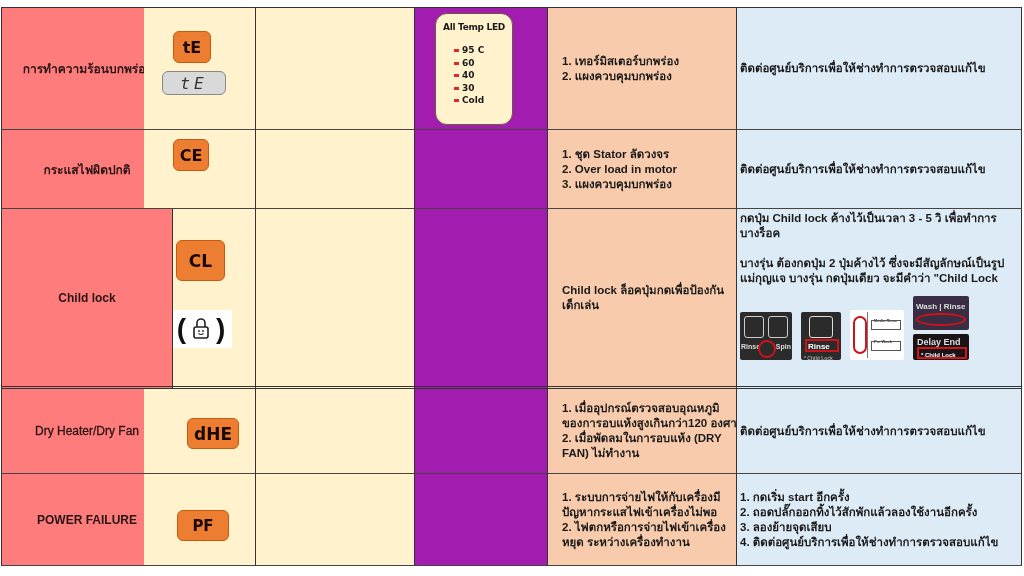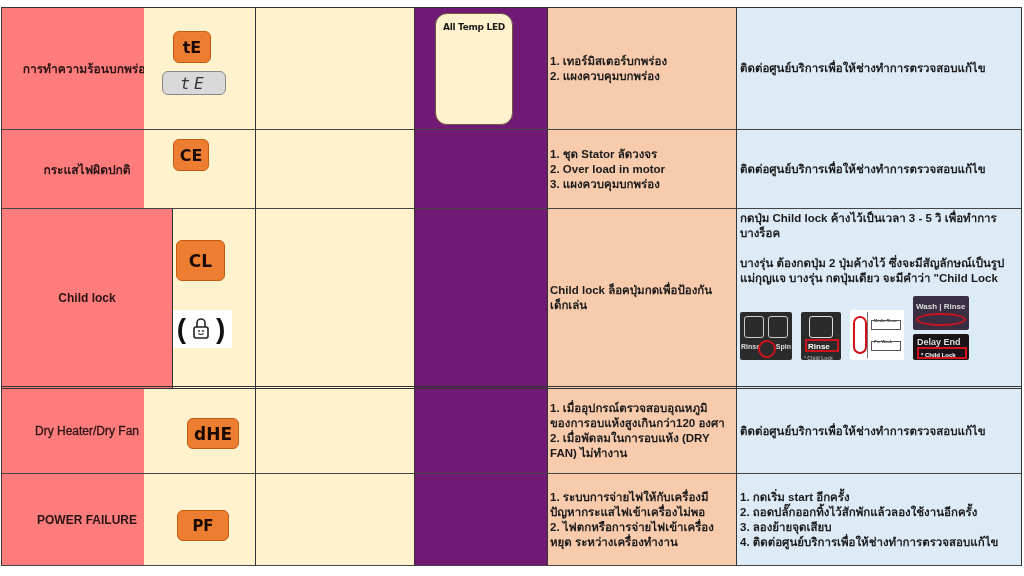--- a/index.html
+++ b/index.html
@@ -3,22 +3,22 @@
 <meta charset="utf-8">
 <style>
   html, body { margin:0; padding:0; background:#ffffff; }
   body { width:1024px; height:576px; position:relative; overflow:hidden; font-family:"Liberation Sans","DejaVu Sans",sans-serif; color:#1a1a1a; }
   .tbl { position:absolute; left:1px; top:7px; width:1021px; height:559px; }
   .row { position:absolute; left:0; width:1021px; }
   .cell { position:absolute; top:0; bottom:0; box-sizing:border-box; border-right:1.5px solid #333; border-bottom:1.5px solid #444; }
   .c1 { left:0; width:172px; background:#ff7c7c; border-left:1.5px solid #333; display:flex; align-items:center; justify-content:center; text-align:center; font-size:12px; font-weight:bold; color:#2a1414; }
   .c2 { left:143px; width:112px; background:#fff2cc;text-align:right; }
   .c3 { left:255px; width:159px; background:#fff2cc; }
-  .c4 { left:414px; width:133px; background:#701a75; }
-  .c5 { left:547px; width:189px; background:#f8cbad; display:flex; align-items:center; font-size:11.5px; font-weight:bold; line-height:15px; padding-left:2px; }
+  .c4 { left:414px; width:133px; background:#a21caf; }
+  .c5 { left:547px; width:189px; background:#f8cbad; display:flex; align-items:center; font-size:11.5px; font-weight:bold; line-height:15px; padding-left:14px; }
   .c6 { left:736px; width:285px; background:#ddebf7; display:flex; align-items:center; font-size:11.5px; font-weight:bold; line-height:15px; padding-left:3px; }
   .top-border { border-top:1.5px solid #333; }
   .code { position:absolute; background:#ed7d31; border:1px solid #c55a11; border-radius:6px; color:#1a0a00; font-weight:bold; display:flex; align-items:center; justify-content:center; font-family:"DejaVu Sans",sans-serif; }
   .lcd { position:absolute; background:#d9d9d9; border:1.5px solid #888; border-radius:6px; display:flex; align-items:center; justify-content:center; font-family:"DejaVu Sans Mono",monospace; font-size:16px; letter-spacing:4px; color:#333; font-style:italic; }
   .lock { position:absolute; background:#fff; display:flex; align-items:center; justify-content:center; gap:6px; font-size:28px; font-weight:bold; color:#111; }
   .ledbox { position:absolute; left:20px; top:5px; width:76px; height:110px; border:1.5px solid #6b5a40; border-radius:12px; background:#fff2cc; font-size:9px; font-weight:bold; font-family:"DejaVu Sans",sans-serif; }
   .ledbox .t { text-align:center; margin-top:8px; letter-spacing:-0.3px; }
   .ledbox ul { list-style:none; margin:12px 0 0 18px; padding:0; }
   .ledbox li { line-height:12.5px; }
   .ledbox li .dot { display:inline-block; width:5px; height:3px; background:#e0282c; margin-right:3px; vertical-align:middle; }
@@ -38,20 +38,27 @@
         <span>การทำความร้อนบกพร่อง</span>
       </div>
     <div class="cell c2 top-border">
       <div class="code" style="left:29px;top:23px;width:36px;height:30px;font-size:16px;">tE</div>
       <div class="lcd" style="left:18px;top:63px;width:62px;height:22px;">tE</div>
     </div>
     <div class="cell c3 top-border"></div>
     <div class="cell c4 top-border">
       <div class="ledbox">
         <div class="t">All  Temp LED</div>
+        <ul>
+          <li><span class="dot"></span><span>95 C</span></li>
+          <li><span class="dot"></span><span>60</span></li>
+          <li><span class="dot"></span><span>40</span></li>
+          <li><span class="dot"></span><span>30</span></li>
+          <li><span class="dot"></span><span>Cold</span></li>
+        </ul>
       </div>
     </div>
     <div class="cell c5 top-border">
       <div class="lines">
         <div>1. เทอร์มิสเตอร์บกพร่อง</div>
         <div>2. แผงควบคุมบกพร่อง</div>
       </div>
     </div>
     <div class="cell c6 top-border">
       <div class="lines">

